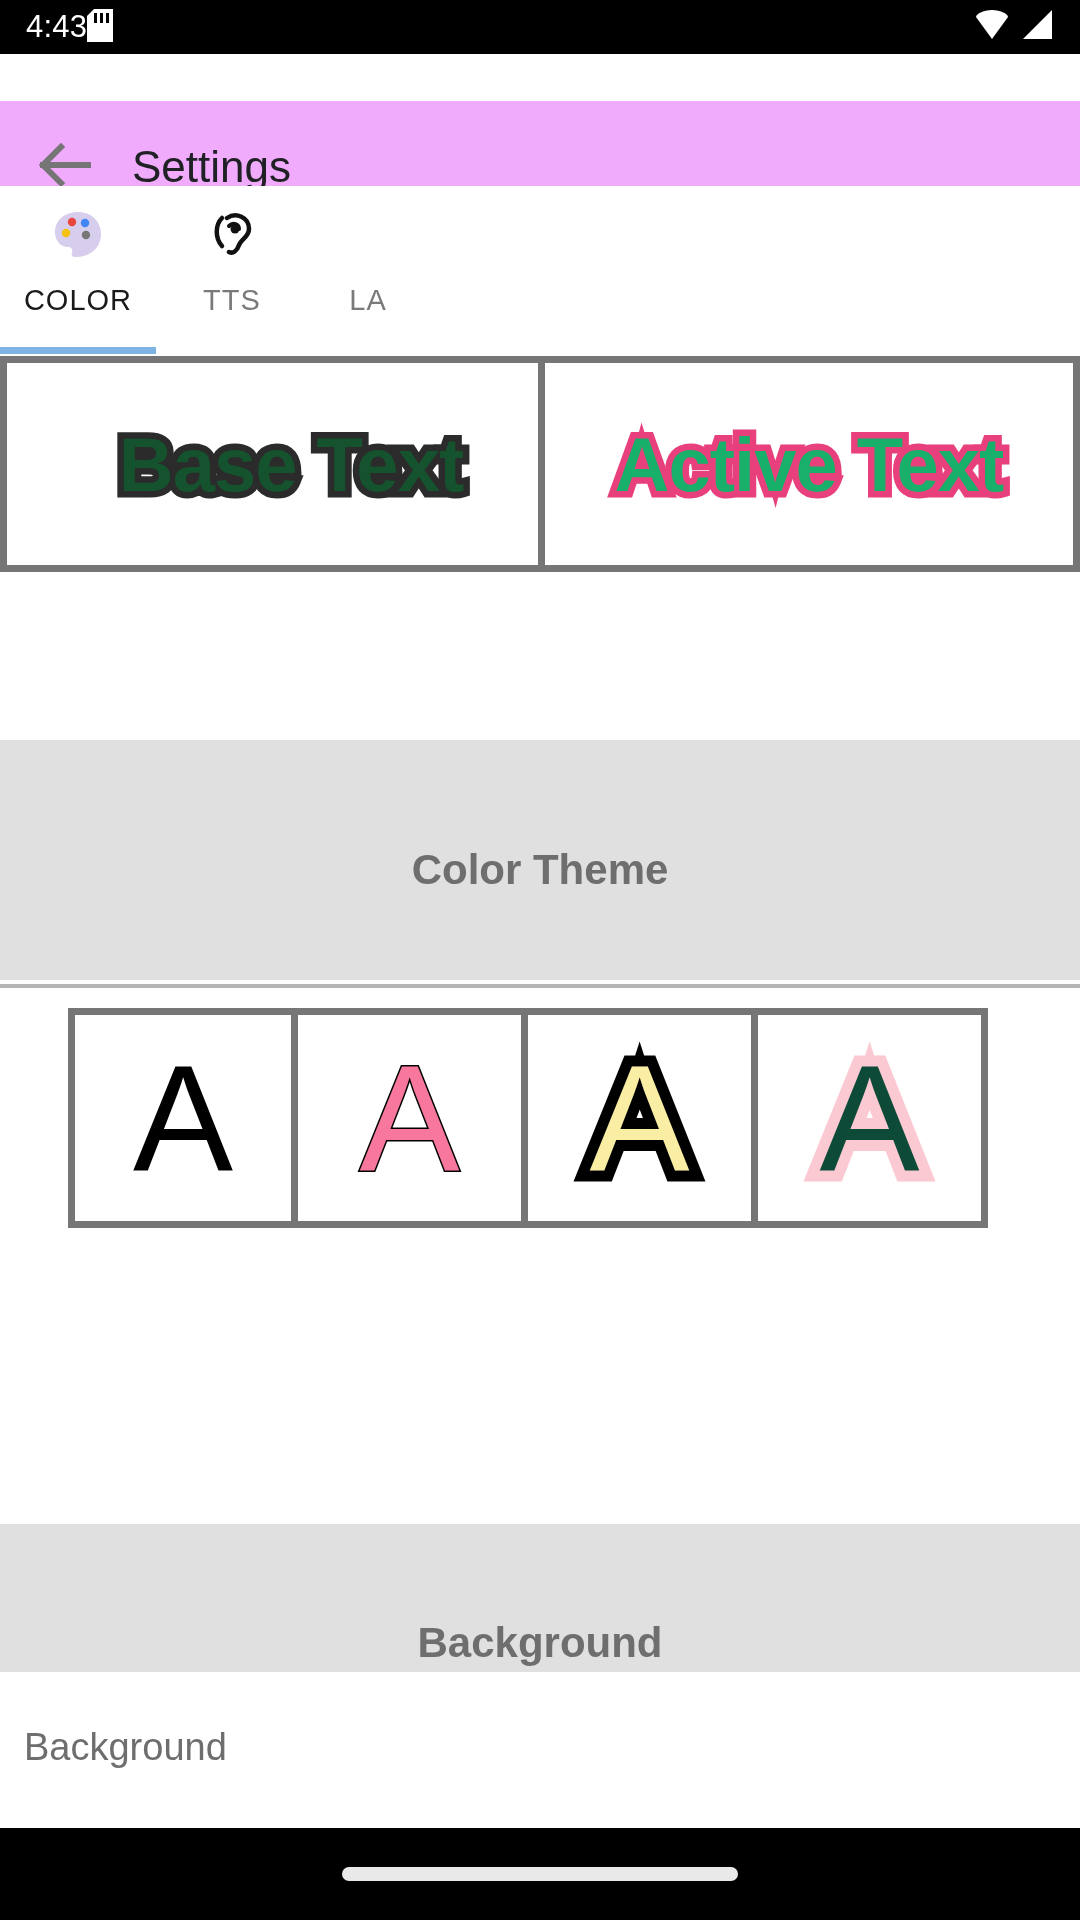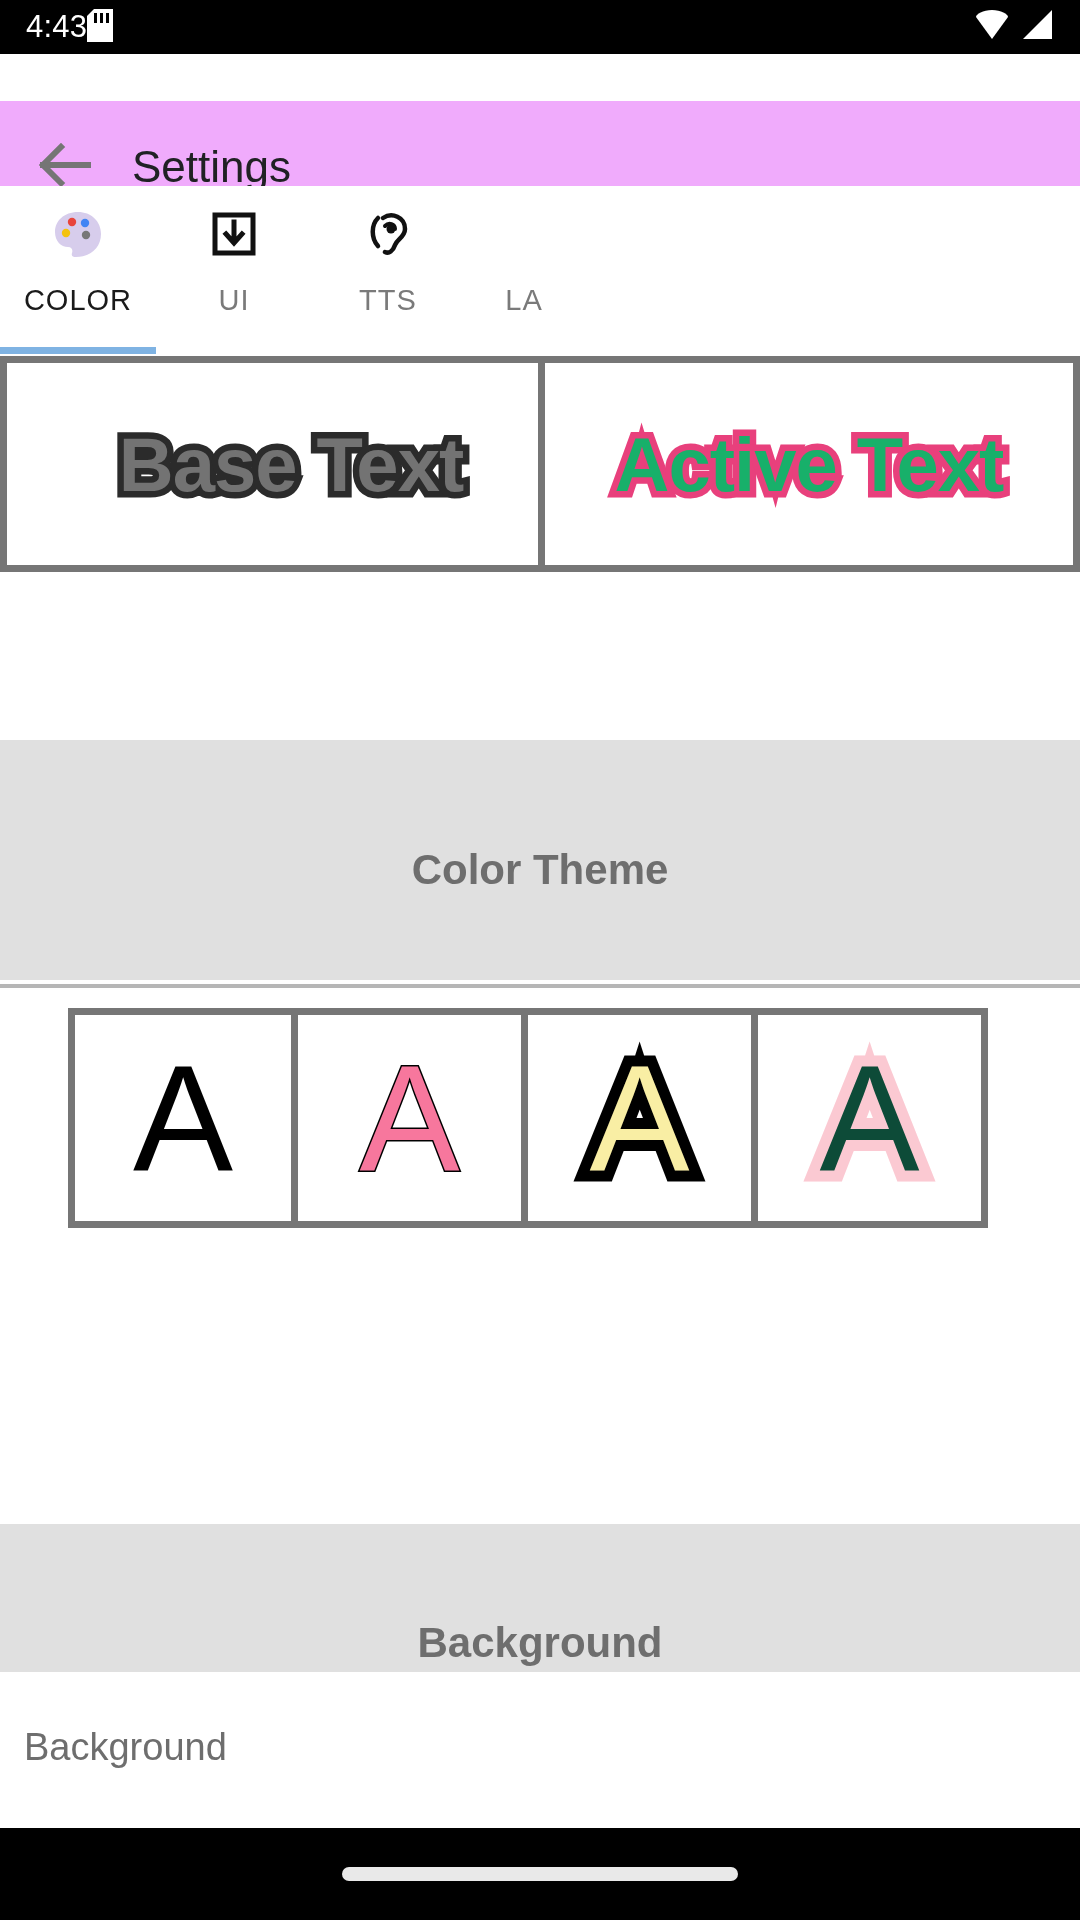--- a/index.html
+++ b/index.html
@@ -108,21 +108,21 @@
   .preview-cell.base { width: 545px; }
   .preview-cell.active { width: 535px; border-left: 0; }
   .preview-text {
     font-size: 76px;
     font-weight: bold;
     font-family: "Liberation Sans", sans-serif;
     white-space: nowrap;
     letter-spacing: -1px;
   }
   .preview-text.base-text {
-    color: #737373;
+    color: #14532d;
     -webkit-text-stroke: 13px #2b2b2b;
     paint-order: stroke fill;
     padding-left: 37px;
   }
   .preview-text.active-text {
     color: #18b06a;
     -webkit-text-stroke: 13px #e8407c;
     paint-order: stroke fill;
   }
 
@@ -258,30 +258,20 @@
           <circle cx="21" cy="15" r="4.2" fill="#e8453c"></circle>
           <circle cx="34" cy="16" r="4.2" fill="#4285f4"></circle>
           <circle cx="15" cy="26" r="4.2" fill="#f4c20d"></circle>
           <circle cx="35" cy="28" r="4.2" fill="#777777"></circle>
         </svg>
       </span>
       <span class="tab-label">COLOR</span>
       <span class="tab-indicator"></span>
     </div>
 
-    <div class="tab" style="width:156px">
-      <span class="tab-icon">
-        <svg width="54" height="54" viewBox="0 0 54 54">
-          <rect x="8" y="8" width="38" height="38" fill="none" stroke="#111111" stroke-width="5"></rect>
-          <path d="M27 15 L27 33 M19 27 L27 36 L35 27" stroke="#111111" stroke-width="5" fill="none" stroke-linecap="square"></path>
-        </svg>
-      </span>
-      <span class="tab-label">UI</span>
-      <span class="tab-indicator"></span>
-    </div>
 
 
 
     <div class="tab" style="width:152px">
       <span class="tab-icon">
         <svg width="54" height="54" viewBox="0 0 54 54">
           <path d="M22 11 C31 5 44 10 44 22 C44 30 36 32 34 38 C32 44 28 47 24 45" fill="none" stroke="#111111" stroke-width="4.5" stroke-linecap="round"></path>
           <path d="M24 19 C28 15 34 17 34 22" fill="none" stroke="#111111" stroke-width="4" stroke-linecap="round"></path>
           <circle cx="30" cy="22" r="4.5" fill="#111111"></circle>
           <path d="M17 11 C10 18 10 31 17 39" fill="none" stroke="#111111" stroke-width="4.5" stroke-linecap="round"></path>

